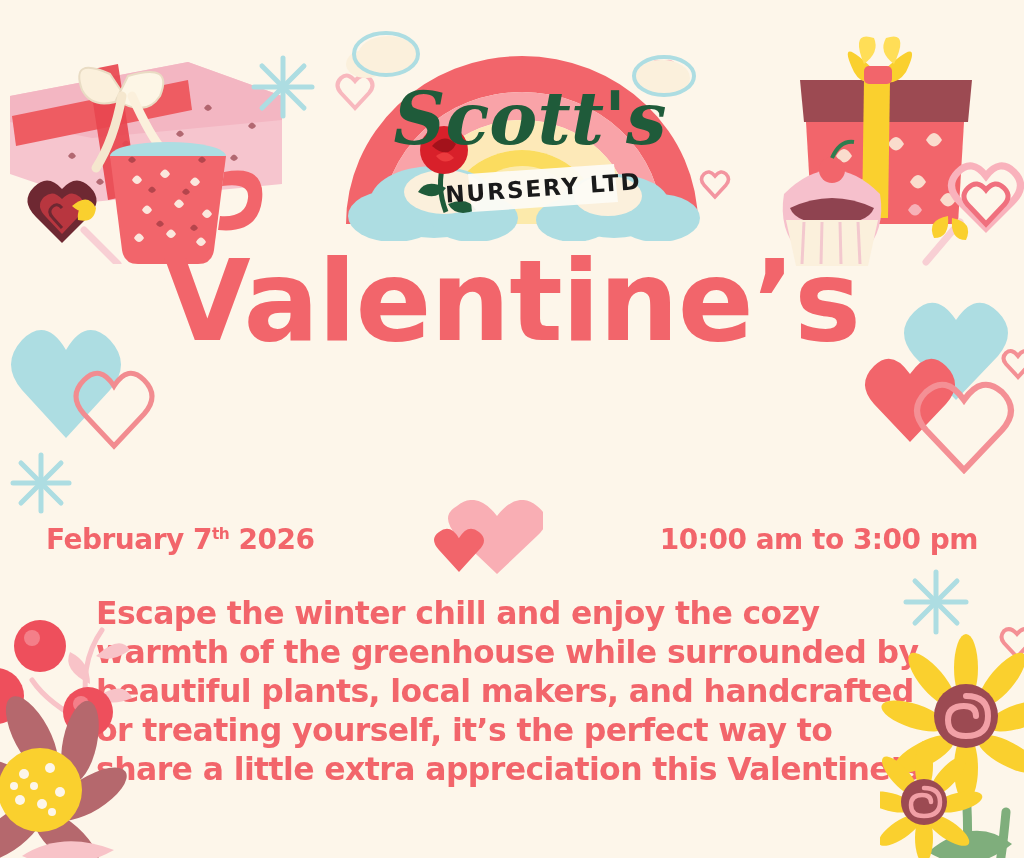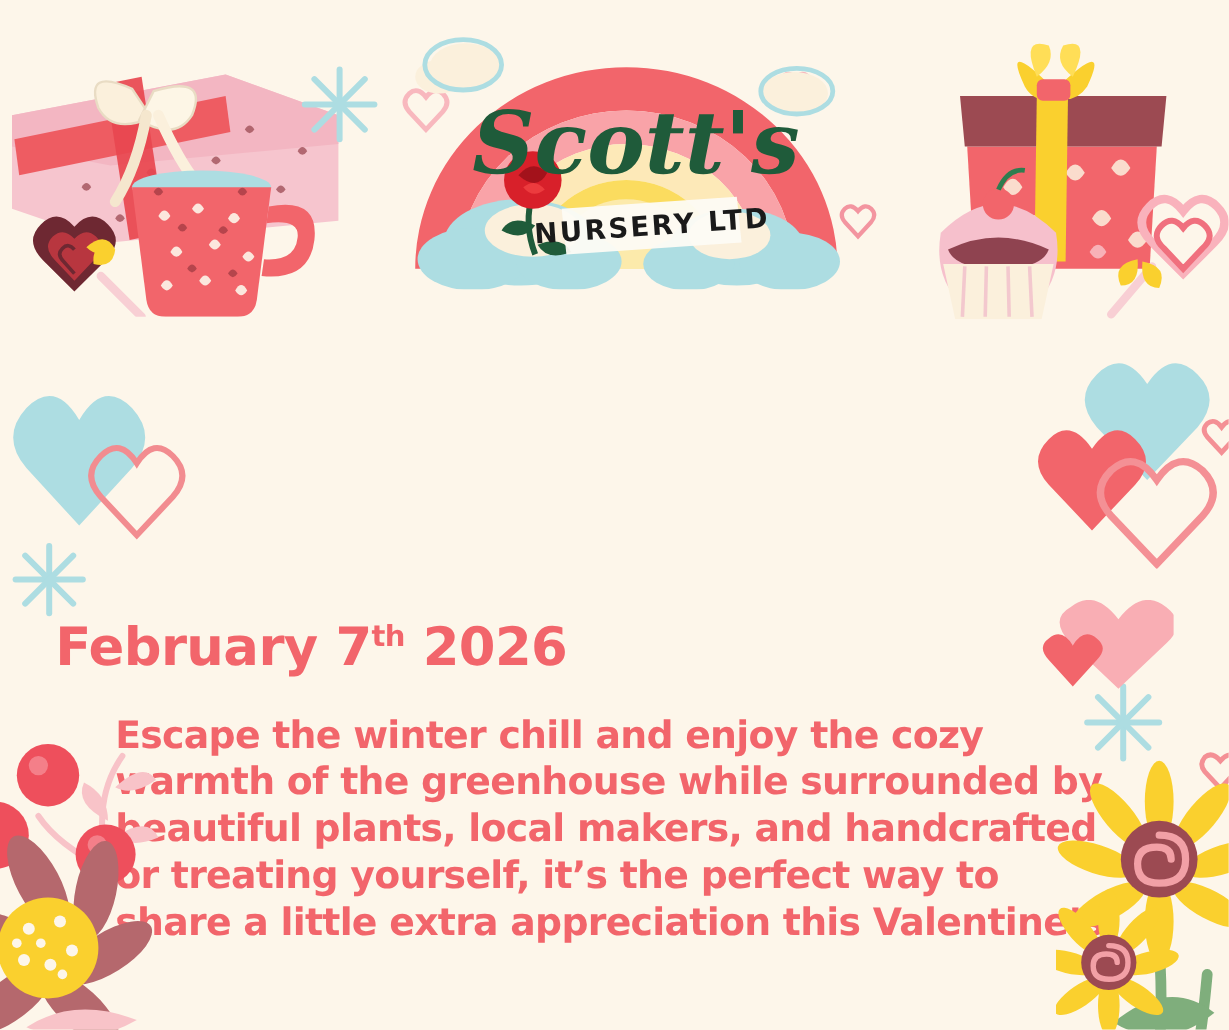--- a/index.html
+++ b/index.html
@@ -41,21 +41,21 @@
   #headline .l1, #headline .l2 { display:block; }
 
   
   #meta-row {
     position:absolute; left:0; top:484px; width:1024px;
     display:flex; align-items:center; justify-content:space-between;
     padding:0 46px;
     color:#F2656B;
     font-family:"DejaVu Sans", sans-serif;
     font-weight:bold;
-    font-size:44px;
+    font-size:28px;
     letter-spacing:-0.5px;
   }
   #meta-row .sup { font-size:0.55em; vertical-align:super; }
   #event-date, #event-time { white-space:nowrap; }
 
   
   #body-copy {
     position:absolute; left:0; top:578px; width:868px;
     padding:0 96px;
     text-align:center;
@@ -281,32 +281,34 @@
   </svg>
 
   <svg class="deco" style="left:1000px; top:330px; width:36px; height:34px;" viewBox="0 0 36 34">
     <path d="M18 31 L6 18 q-5-6 0-11 q6-5 12 3 q6-8 12-3 q5 5 0 11z" fill="none" stroke="#F49095" stroke-width="4"></path>
   </svg>
   <svg class="deco" style="left:998px; top:608px; width:38px; height:36px;" viewBox="0 0 38 36">
     <path d="M19 33 L6 19 q-5-6 0-12 q6-5 13 3 q7-8 13-3 q5 6 0 12z" fill="none" stroke="#F49095" stroke-width="4"></path>
   </svg>
 
   <h1 id="headline">
+    <span class="l1">Valentine’s</span>
   </h1>
 
   <div id="meta-row">
     <span id="event-date">
       <span>February 7</span><span class="sup">th</span><span> 2026</span>
     </span>
 
     <svg style="width:112px;height:78px;" viewBox="0 0 112 78">
       <path d="M66 74 L26 36 q-18-20 0-30 q20-16 40 10 q20-26 40-10 q18 14 0 30z" fill="#F9AEB4"></path>
       <path d="M28 72 L8 50 q-10-11 0-18 q11-9 20 6 q9-15 20-6 q10 8 0 18z" fill="#F2656B"></path>
     </svg>
 
+    <span id="event-time">10:00 am to 3:00 pm</span>
   </div>
 
   <div id="body-copy">
     <span class="pline">Escape the winter chill and enjoy the cozy</span>
     <span class="pline">warmth of the greenhouse while surrounded by</span>
     <span class="pline">beautiful plants, local makers, and handcrafted</span>
     <span class="pline">or treating yourself, it’s the perfect way to</span>
     <span class="pline">share a little extra appreciation this Valentine’s.</span>
   </div>
 

